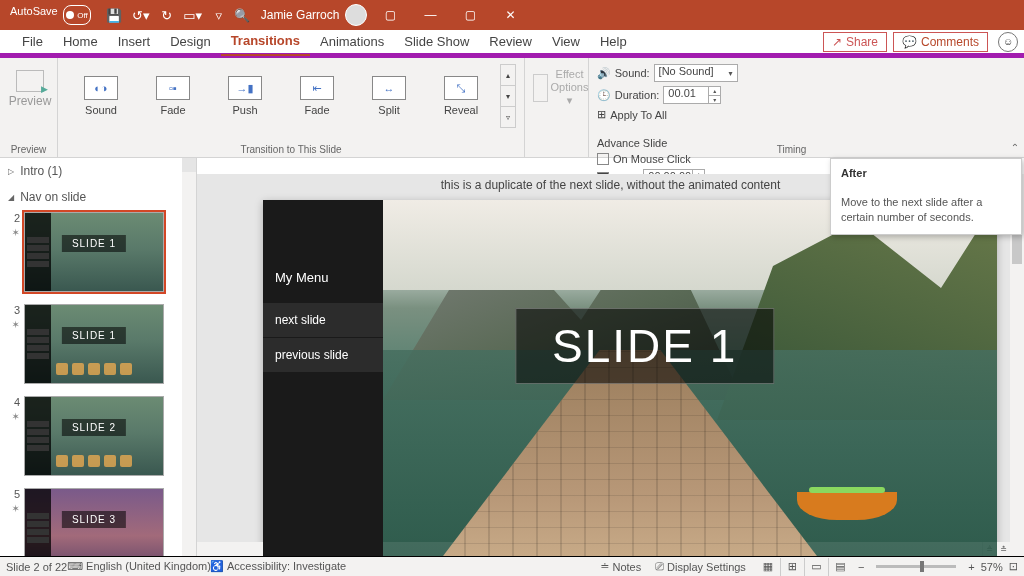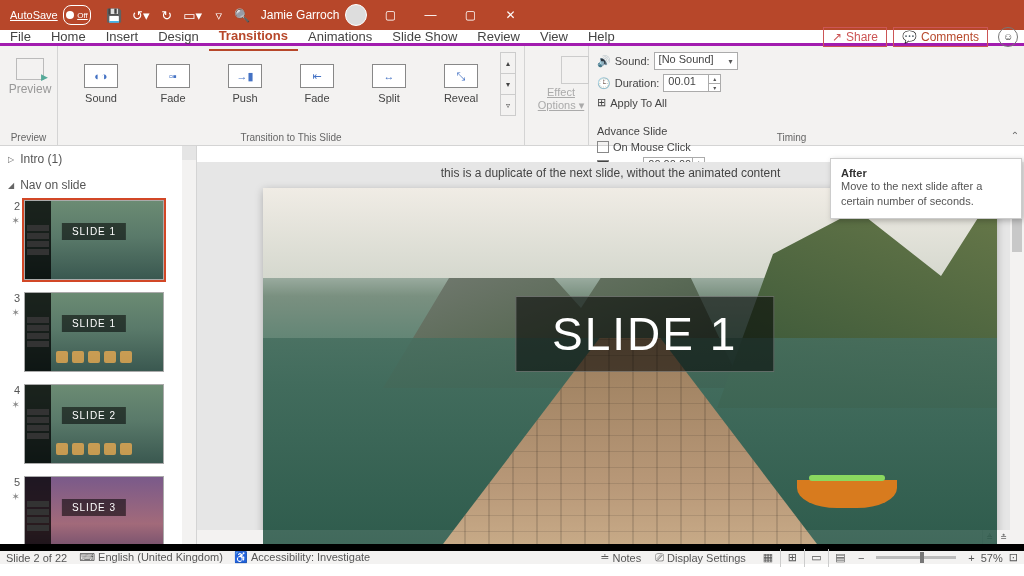--- a/index.html
+++ b/index.html
@@ -1,29 +1,29 @@
 <!DOCTYPE html>
 <html><head>
 <meta charset="utf-8">
 <style>
 * { margin: 0; padding: 0; box-sizing: border-box; font-family: "Segoe UI", sans-serif; }
 body { width: 1024px; height: 576px; overflow: hidden; background: #fff; font-size: 12px; color: #444; }
 
 .titlebar { height: 30px; background: #B7472A; display: flex; align-items: center; color: #fff; padding: 0 4px; }
-.autosave { display: flex; align-items: center; gap: 5px; font-size: 11px; padding: 0 6px; text-decoration: underline; }
+.autosave { display: flex; align-items: flex-start; gap: 5px; font-size: 11px; padding: 0 6px; }
 .toggle { width: 28px; height: 20px; border: 1px solid #fff; border-radius: 8px; position: relative; display: flex; align-items: center; justify-content: flex-end; padding-right: 2px; font-size: 8px; }
 .toggle::before { content: ""; width: 8px; height: 8px; background: #fff; border-radius: 50%; position: absolute; left: 2px; }
 .qab { display: flex; gap: 2px; margin-left: 6px; }
 .qab-btn { width: 24px; height: 24px; display: flex; align-items: center; justify-content: center; color: #fff; font-size: 13px; }
 .title-center { flex: 1; text-align: center; font-size: 12px; }
 .title-right { display: flex; align-items: center; gap: 6px; }
 .win-btn { width: 34px; height: 30px; display: flex; align-items: center; justify-content: center; font-size: 12px; }
 .avatar { width: 22px; height: 22px; border-radius: 50%; background: #ddd; border: 1px solid #fff; }
 
-.menubar { height: 16px; background: #fff; border-bottom: 3px solid #a21caf; display: flex; align-items: center; padding: 0 0; position: relative; }
+.menubar { height: 28px; background: #fff; border-bottom: 5px solid #a21caf; display: flex; align-items: center; padding: 0 12px; position: relative; }
 .menu-item { padding: 0 10px; height: 28px; display: flex; align-items: center; font-size: 13px; color: #444; }
 .menu-item.active { color: #B7472A; border-bottom: 2px solid #B7472A; font-weight: 600; }
 .menu-right { position: absolute; right: 6px; display: flex; gap: 6px; align-items: center; }
 .share-btn, .comments-btn { border: 1px solid #c55; color: #c55; padding: 2px 8px; font-size: 12px; display: flex; align-items: center; gap: 4px; }
 .comments-btn { color: #B7472A; }
 .smiley { width: 20px; height: 20px; border: 1.5px solid #777; border-radius: 50%; margin-left: 4px; display:flex;align-items:center;justify-content:center;font-size:10px;}
 
 .ribbon { height: 100px; background: #f3f2f1; border-bottom: 1px solid #d4d4d4; display: flex; }
 .ribbon-group { border-right: 1px solid #d4d4d4; padding: 4px 8px 2px; display: flex; flex-direction: column; justify-content: space-between; }
 .ribbon-group-label { font-size: 10px; color: #666; text-align: center; padding-top: 2px; }
@@ -32,37 +32,37 @@
 .preview-ico::after { content: "▶"; position: absolute; right: -5px; bottom: -3px; font-size: 9px; color: #5a9; }
 
 .trans-gallery { display: flex; gap: 2px; align-items: flex-start; padding-top: 2px; }
 .trans-item { width: 70px; height: 64px; display: flex; flex-direction: column; align-items: center; justify-content: center; gap: 4px; font-size: 11px; }
 .trans-item.selected { background: #dfe7d8; border: 1px solid #a5b88b; }
 .trans-ico { width: 34px; height: 24px; border: 1px solid #888; background: #fff; display: flex; align-items: center; justify-content: center; font-size: 11px; color: #4472c4; position: relative; }
 .gallery-more { width: 16px; display: flex; flex-direction: column; border: 1px solid #ccc; margin-left: 2px; height: 64px; }
 .gallery-more div { flex: 1; display: flex; align-items: center; justify-content: center; font-size: 8px; border-bottom: 1px solid #ccc; }
 .gallery-more div:last-child { border: none; }
 
-.effect-opts { width: 56px; display: flex; flex-direction: column; align-items: flex-end; gap: 2px; color: #aaa; padding-top: 6px; font-size: 11px; text-decoration: underline; }
+.effect-opts { width: 56px; display: flex; flex-direction: row; align-items: center; gap: 2px; color: #aaa; padding-top: 6px; font-size: 11px; }
 .effect-ico { width: 28px; height: 28px; border: 1px solid #ccc; }
 
 .timing-group { flex: 1; padding: 6px 8px 2px; display: flex; gap: 16px;}
 .timing-left, .timing-right { display: flex; flex-direction: column; gap: 4px; font-size: 11px; }
 .timing-row { display: flex; align-items: center; gap: 4px; }
 .timing-input { border: 1px solid #ababab; height: 18px; padding: 0 14px 0 4px; font-size: 11px; position: relative; background: #fff; }
 .spinner { position: absolute; right: 0; top: 0; bottom: 0; width: 12px; display: flex; flex-direction: column; font-size: 6px; color: #555; }
 .spinner div { flex: 1; display: flex; align-items: center; justify-content: center; border-left: 1px solid #ababab; }
 .spinner div:first-child { border-bottom: 1px solid #ababab; }
 .chk { width: 12px; height: 12px; border: 1px solid #888; display: inline-flex; align-items: center; justify-content: center; font-size: 9px; }
 .chk.checked { background: #444; color: #fff; }
 .collapse-rib { width: 18px; display:flex;align-items:flex-end;justify-content:center;padding-bottom:4px;font-size:10px;color:#666;}
 
 
 .tooltip { position: absolute; right: 2px; top: 158px; width: 192px; background: #fff; border: 1px solid #ccc; box-shadow: 2px 2px 6px rgba(0,0,0,0.25); padding: 8px 10px; font-size: 11px; z-index: 50; }
-.tooltip-title { font-weight: 600; margin-bottom: 0; color: #333; }
+.tooltip-title { font-weight: 600; margin-bottom: 16px; color: #333; }
 .tooltip-body { color: #555; line-height: 1.4; }
 
 .workspace { display: flex; height: calc(576px - 30px - 28px - 100px - 20px); }
 
 
 .outline { width: 197px; border-right: 1px solid #d4d4d4; overflow: hidden; background: #fff; position: relative; }
 .outline-scroll { position: absolute; right: 0; top: 0; bottom: 0; width: 14px; background: #f3f2f1; }
 .outline-scroll::before { content: ""; position: absolute; top: 0; left: 0; right: 0; height: 14px; background: #e5e5e5; }
 .outline-head { padding: 6px 8px; font-size: 12px; color: #555; display: flex; align-items: center; gap: 6px; }
 .outline-head .tri { font-size: 8px; color: #666; }
@@ -98,21 +98,21 @@
 .slide-menu-item { padding: 10px 12px; background:#2c2c2c; margin-bottom:1px; font-size: 12px; }
 
 .slide-big { position:absolute; left:52%; top:30%; transform:translateX(-50%); background:rgba(0,0,0,0.55); color:#fff; font-size: 46px; font-weight:200; padding: 10px 36px; letter-spacing:2px; border:1px solid rgba(255,255,255,0.3); z-index:6; }
 
 .canvas-scroll-v { position:absolute; right:0; top:0; bottom:0; width:14px; background:#f3f2f1; }
 .canvas-scroll-v .bar { position:absolute; left:2px; right:2px; top:30px; height:60px; background:#c8c8c8; }
 .canvas-btm-bar { position:absolute; left:0;right:14px;bottom:0;height:14px;background:#f3f2f1;display:flex;justify-content:flex-end;}
 .canvas-btm-bar span{width:14px;display:flex;align-items:center;justify-content:center;font-size:8px;color:#666;border-left:1px solid #d4d4d4;}
 
 
-.status { height: 20px; background: #f3f2f1; border-top: 7px solid #000000; display: flex; align-items: center; font-size: 11px; color: #555; padding: 0 6px; gap: 12px; }
+.status { height: 20px; background: #f3f2f1; border-top: 1px solid #000000; display: flex; align-items: center; font-size: 11px; color: #555; padding: 0 6px; }
 .status-right { margin-left: auto; display: flex; align-items: center; gap: 6px; }
 .status-btn { padding: 0 4px; display: flex; align-items: center; gap: 3px; }
 .view-btns { display: flex; gap: 0; }
 .view-btn { width: 24px; height: 18px; border-left: 1px solid #ccc; display: flex; align-items: center; justify-content: center; font-size: 11px; }
 .view-btn:first-child{border:none;}
 .zoom-slider { width: 80px; height: 3px; background: #bbb; position: relative; margin: 0 6px; }
 .zoom-slider::before { content: ""; position: absolute; left: 44px; top: -4px; width: 4px; height: 11px; background: #777; }
 </style>
 </head>
 <body>
@@ -347,20 +347,25 @@
     <div class="outline-scroll"></div>
   </div>
 
   <div class="canvas-wrap">
     <div class="canvas-note">this is a duplicate of the next slide, without the animated content</div>
     <div class="slide">
       <div class="sky"></div>
       <div class="water"></div>
       <div class="dock"></div>
       <div class="boat"></div>
+      <div class="slide-menu">
+        <div class="slide-menu-title">My Menu</div>
+        <div class="slide-menu-item">next slide</div>
+        <div class="slide-menu-item">previous slide</div>
+      </div>
       <div class="slide-big">SLIDE 1</div>
     </div>
     <div class="canvas-scroll-v">
         <div class="bar"></div>
       </div>
     <div class="canvas-btm-bar">
         <span>≜</span>
         <span>≛</span>
       </div>
   </div>

